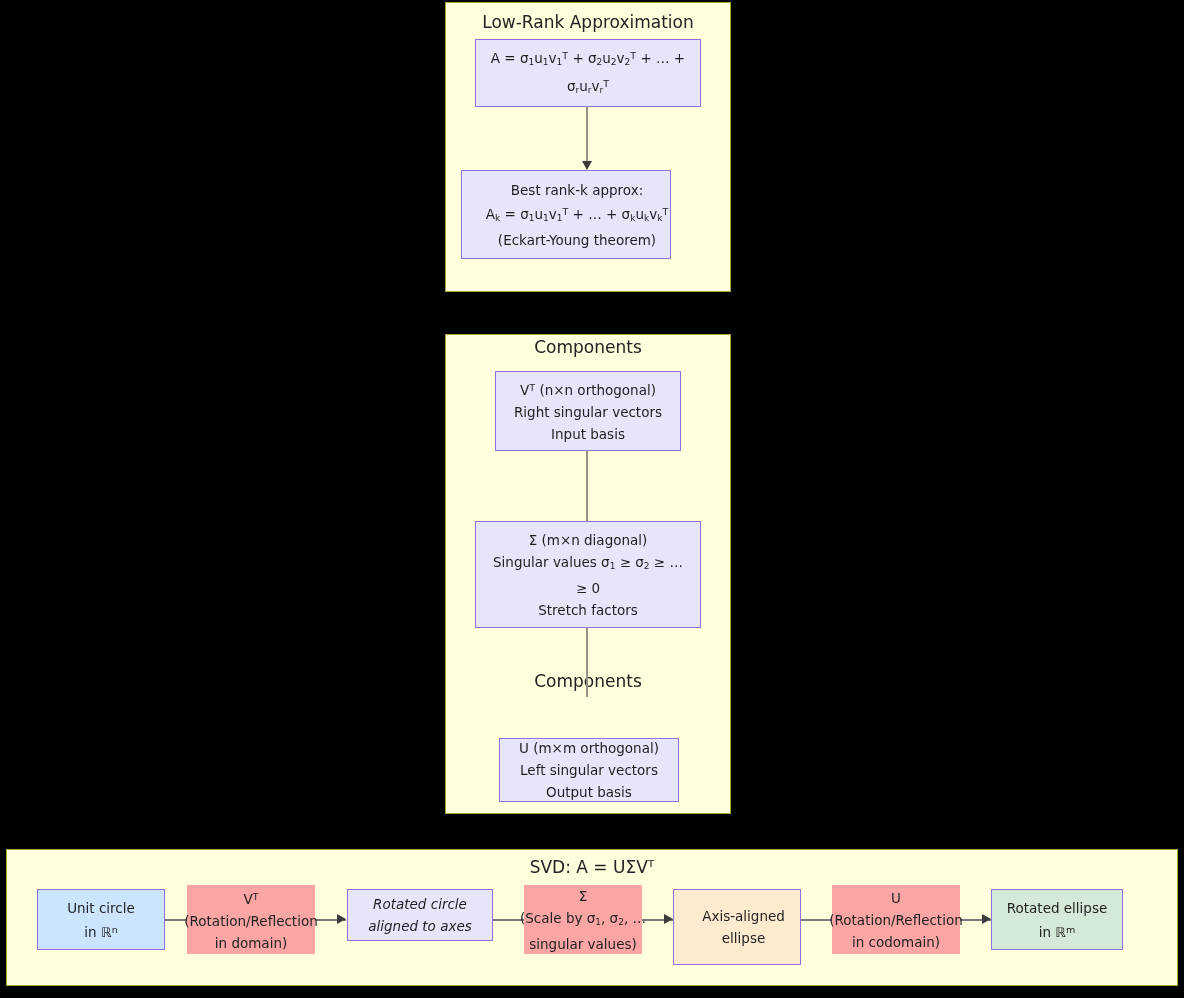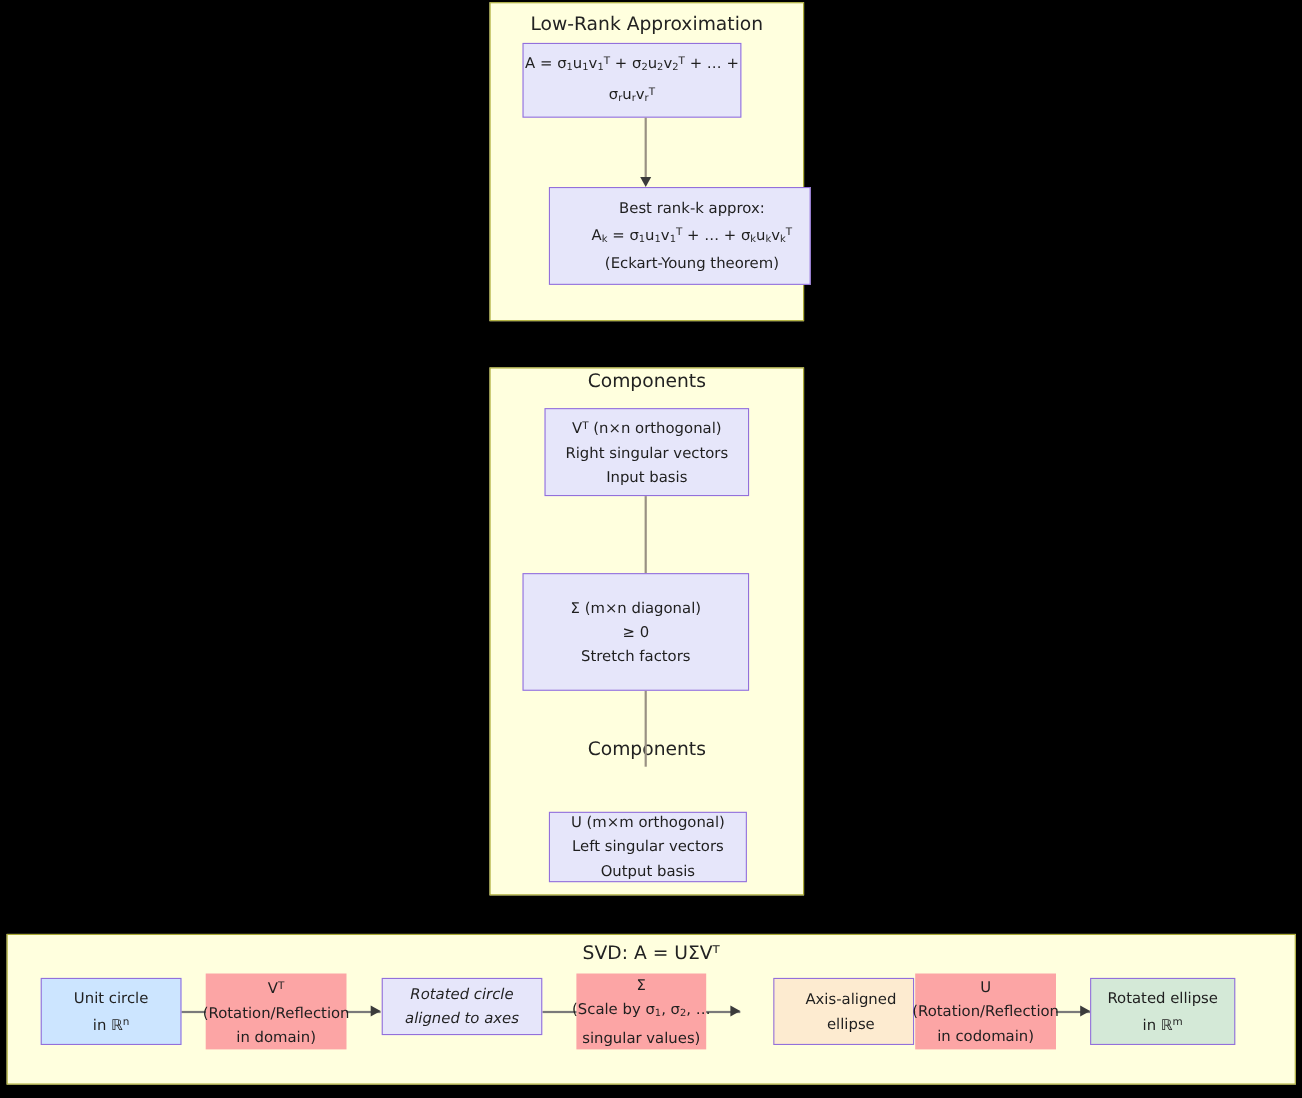--- a/index.html
+++ b/index.html
@@ -93,49 +93,50 @@
 </style>
 </head>
 <body>
 
 <div class="canvas">
 
   <div class="subgraph" style="left:445px;top:2px;width:286px;height:290px;">
     <div class="subgraph-title" style="top:9px;">Low-Rank Approximation</div>
   </div>
 
-  <div class="node" style="left:475px;top:39px;width:199px;height:68px;">
+  <div class="node" style="left:475px;top:39px;width:226px;height:68px;">
     <span class="ln">A = σ<sub>1</sub>u<sub>1</sub>v<sub>1</sub><sup>T</sup> + σ<sub>2</sub>u<sub>2</sub>v<sub>2</sub><sup>T</sup> + … +</span>
     <span class="ln">σ<sub>r</sub>u<sub>r</sub>v<sub>r</sub><sup>T</sup></span>
   </div>
 
   <div class="edge-v" style="left:586px;top:107px;height:55px;"></div>
   <div class="arrow-down" style="left:582px;top:161px;"></div>
 
-  <div class="node" style="left:499px;top:170px;width:238px;height:89px;padding-left:28px;">
+  <div class="node" style="left:461px;top:170px;width:210px;height:89px;padding-left:28px;">
     <span class="ln">Best rank-k approx:</span>
     <span class="ln">A<sub>k</sub> = σ<sub>1</sub>u<sub>1</sub>v<sub>1</sub><sup>T</sup> + … + σ<sub>k</sub>u<sub>k</sub>v<sub>k</sub><sup>T</sup></span>
     <span class="ln">(Eckart-Young theorem)</span>
   </div>
 
   <div class="subgraph" style="left:445px;top:334px;width:286px;height:480px;">
     <div class="subgraph-title" style="top:336px;">Components</div>
   </div>
   <div class="subgraph-title" style="left:445px;width:286px;top:337px;">Components</div>
 
   <div class="node" style="left:495px;top:371px;width:186px;height:80px;">
     <span class="ln">V<sup>T</sup> (n×n orthogonal)</span>
     <span class="ln">Right singular vectors</span>
     <span class="ln">Input basis</span>
   </div>
 
   <div class="edge-v" style="left:586px;top:451px;height:70px;"></div>
 
-  <div class="node" style="left:475px;top:521px;width:206px;height:107px;">
+  <div class="node" style="left:475px;top:521px;width:226px;height:107px;">
     <span class="ln">Σ (m×n diagonal)</span>
+    <span class="ln">Singular values σ<sub>1</sub> ≥ σ<sub>2</sub> ≥ …</span>
     <span class="ln">≥ 0</span>
     <span class="ln">Stretch factors</span>
   </div>
 
   <div class="edge-v" style="left:586px;top:628px;height:69px;"></div>
 
   <div class="node" style="left:499px;top:738px;width:180px;height:64px;">
     <span class="ln">U (m×m orthogonal)</span>
     <span class="ln">Left singular vectors</span>
     <span class="ln">Output basis</span>
@@ -169,21 +170,21 @@
     <span class="ln">Rotated circle</span>
     <span class="ln">aligned to axes</span>
   </div>
 
   <div class="edge-label" style="left:524px;top:885px;width:118px;height:69px;">
     <span class="ln">Σ</span>
     <span class="ln">(Scale by σ<sub>1</sub>, σ<sub>2</sub>, …</span>
     <span class="ln">singular values)</span>
   </div>
 
-  <div class="node orange" style="left:703px;top:889px;width:128px;height:61px;padding-left:19px;">
+  <div class="node orange" style="left:673px;top:889px;width:128px;height:76px;padding-left:19px;">
     <span class="ln">Axis-aligned</span>
     <span class="ln">ellipse</span>
   </div>
 
   <div class="edge-label" style="left:832px;top:885px;width:128px;height:69px;">
     <span class="ln">U</span>
     <span class="ln">(Rotation/Reflection</span>
     <span class="ln">in codomain)</span>
   </div>
 

